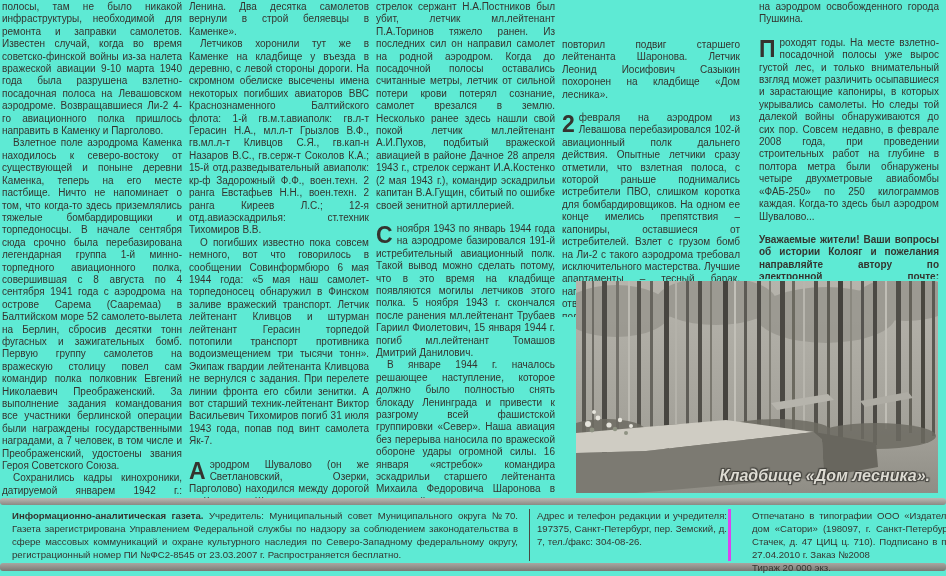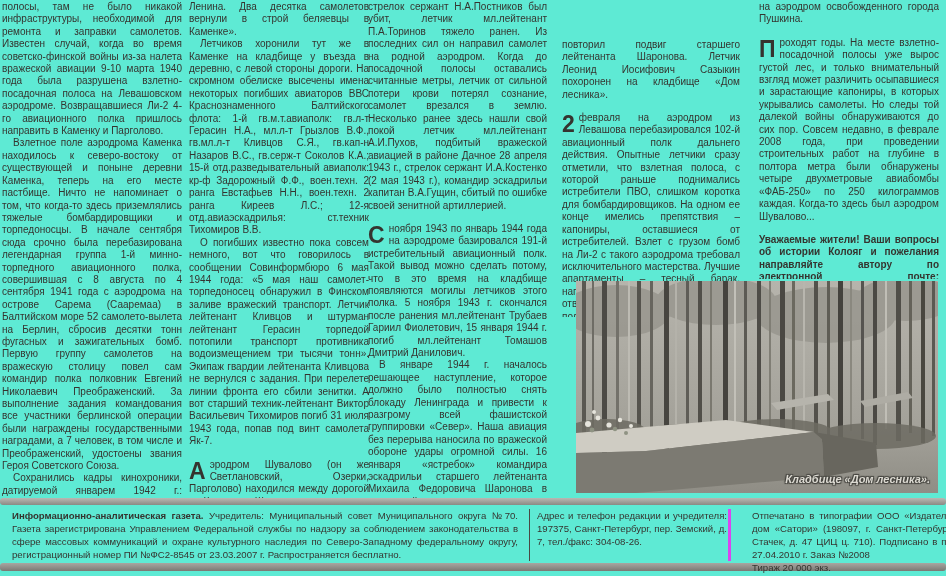--- a/index.html
+++ b/index.html
@@ -10,41 +10,41 @@
     color:#35342f;
   }
   
   .col {
     position:absolute; top:1px;
     font-size:10px; line-height:12.4px;
     text-align:justify; overflow:hidden;
   }
   #col1 { left:2px;   width:180px; height:497px; }
   #col2 { left:189px; width:180px; height:497px; }
-  #col3 { left:368px; width:179px; height:497px; }
+  #col3 { left:376px; width:179px; height:497px; }
   #col4 { left:562px; width:178px; height:278px;margin-top:38px; }
   #col5 { left:759px; width:180px; height:278px; }
   .col p { margin:0; text-indent:11px; }
   .col p.cont { text-indent:0; }
   .col p.dc { text-indent:0; margin-top:11px; }
   .col p.bold { font-weight:bold; text-indent:0; margin-top:11px; }
   .dropcap {
     float:left; font-weight:bold;
     font-size:23px; line-height:22px;
     padding:1px 4px 0 0;
   }
   
   .photo {
     position:absolute; left:576px; top:281px; width:362px; height:212px;
     background:#a8a69e; overflow:hidden;
   }
   .photo svg { display:block; }
   .caption {
     position:absolute; right:8px; bottom:8px;
-    font-size:11px; font-style:italic; font-weight:bold;
+    font-size:16px; font-style:italic; font-weight:bold;
     color:#dcdad2;
     text-shadow:1px 1px 1px #45443f, -1px -1px 1px #45443f, 1px -1px 1px #45443f, -1px 1px 1px #45443f;
   }
   
   .bar { position:absolute; left:0; width:946px; border-radius:3px; }
   .bar-top { top:498px; height:7px; background:linear-gradient(#bab8b3,#8b8984); }
   .bar-bottom { top:563px; height:8px; background:linear-gradient(#a8a6a1,#7b7974); }
   
   .footer {
     position:absolute; top:509px; left:12px; width:942px; height:52px;

